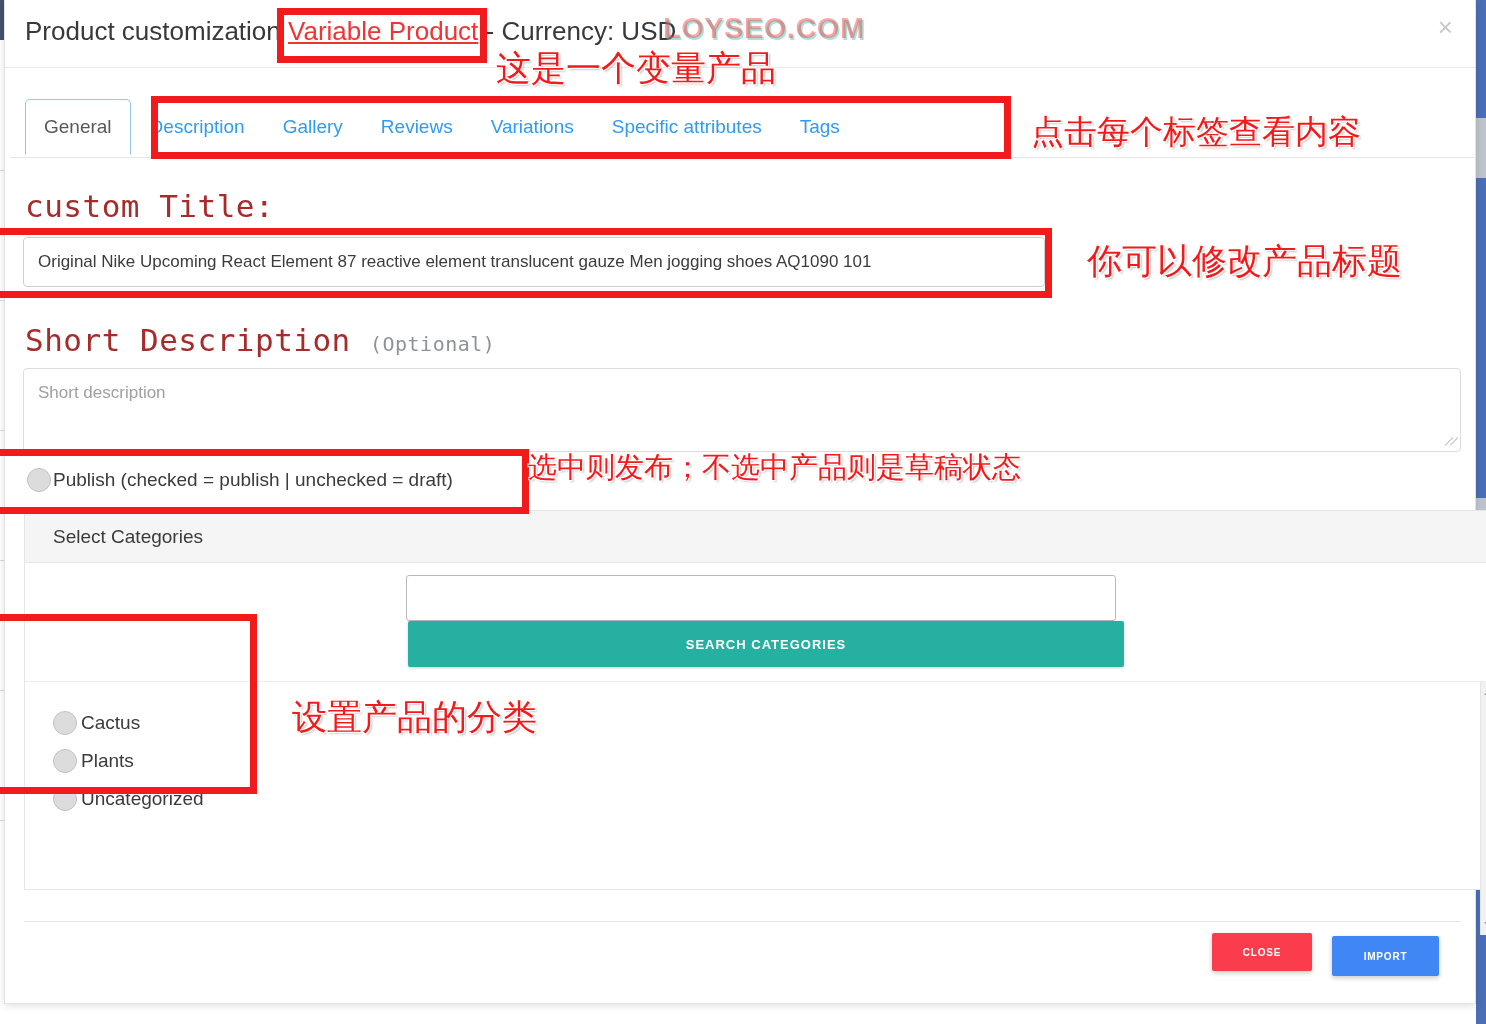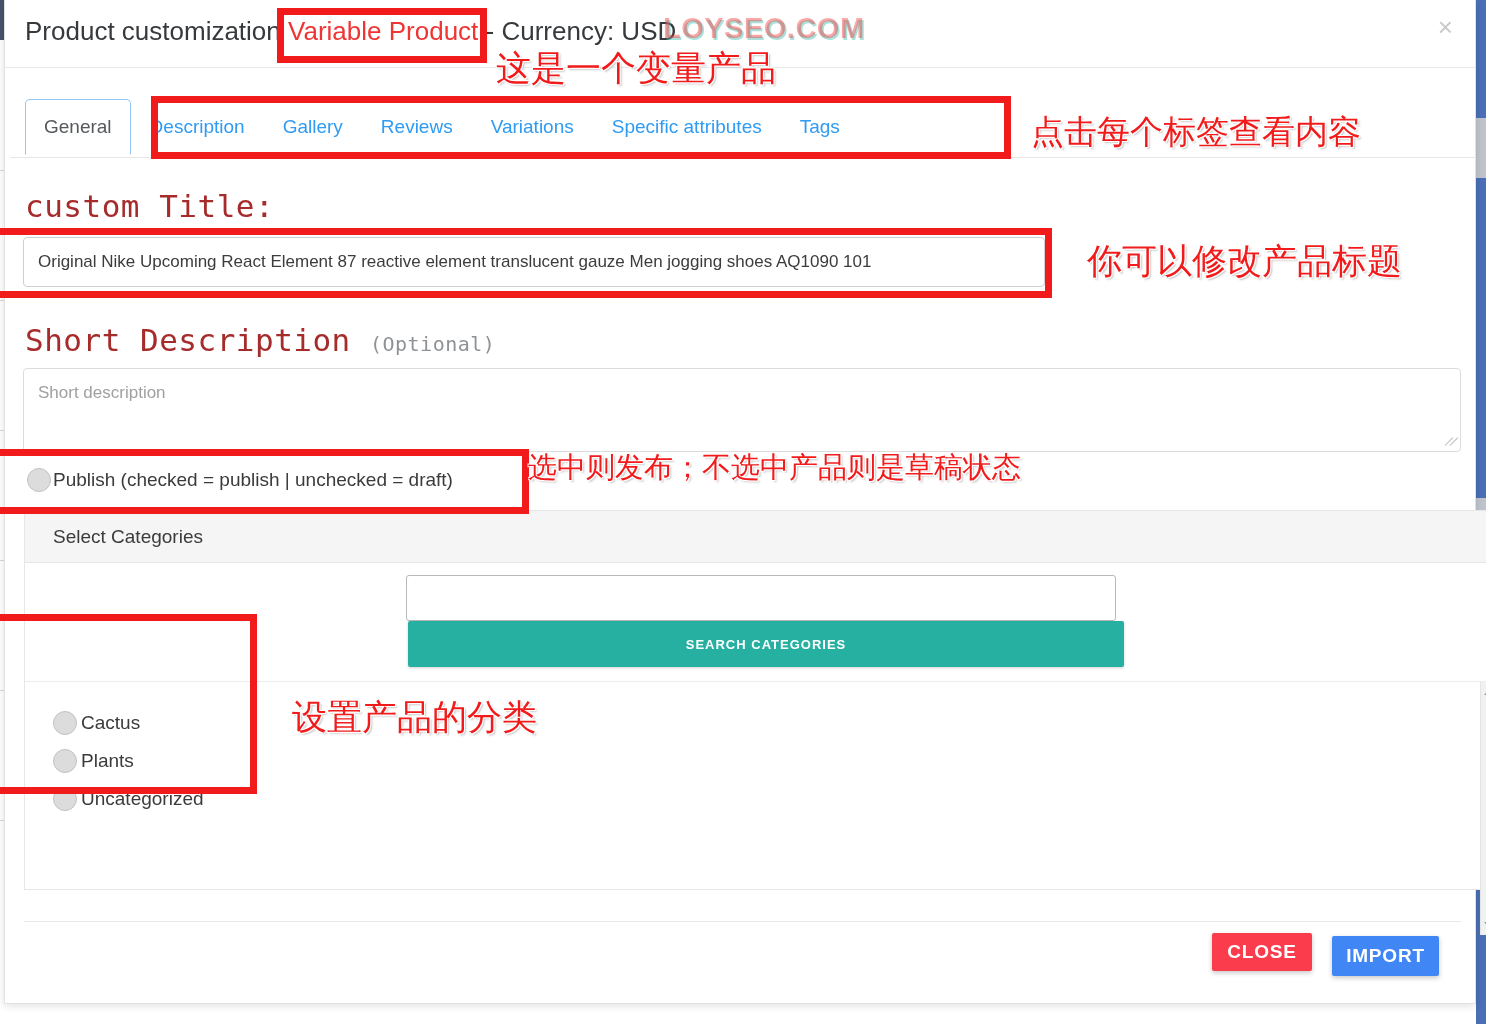--- a/index.html
+++ b/index.html
@@ -52,21 +52,21 @@
 
   .modal-header {
     position: relative;
     height: 68px;
     border-bottom: 1px solid #e9e9e9;
   }
   .modal-title {
     position: absolute; left: 20px; top: 16px;
     font-size: 26px; color: #373a3c; white-space: nowrap;
   }
-  .title-hl { color: #f03434; }
+  .title-hl { color: #f03434; text-decoration: underline; }
   .close-x {
     position: absolute; right: 22px; top: 14px;
     font-size: 26px; color: #c9c9c9; cursor: pointer;
     line-height: 1;
   }
 
   
   .tabs {
     position: absolute; left: 20px; top: 96px;
     display: flex; align-items: center;
@@ -216,21 +216,21 @@
   .sb-down { bottom: 6px; border-top: 7px solid #9a9a9a; }
 
   
   .footer-rule {
     position: absolute; left: 19px; top: 921px;
     width: 1437px; height: 1px; background: #e8e8e8;
   }
   .btn {
     position: absolute;
     border: none; color: #ffffff;
-    font-size: 19px; font-weight: bold; letter-spacing: 0.8px;
+    font-size: 10px; font-weight: bold; letter-spacing: 0.8px;
     cursor: pointer;
     border-radius: 2px;
     box-shadow: 0 2px 5px rgba(0,0,0,0.22);
     font-family: "Liberation Sans", sans-serif;
   }
   .btn-close  { left: 1207px; top: 933px; width: 100px; height: 38px; background: #fa3c4c; }
   .btn-import { left: 1327px; top: 936px; width: 107px; height: 40px; background: #4186f5; }
 
   
   .ann-box {

